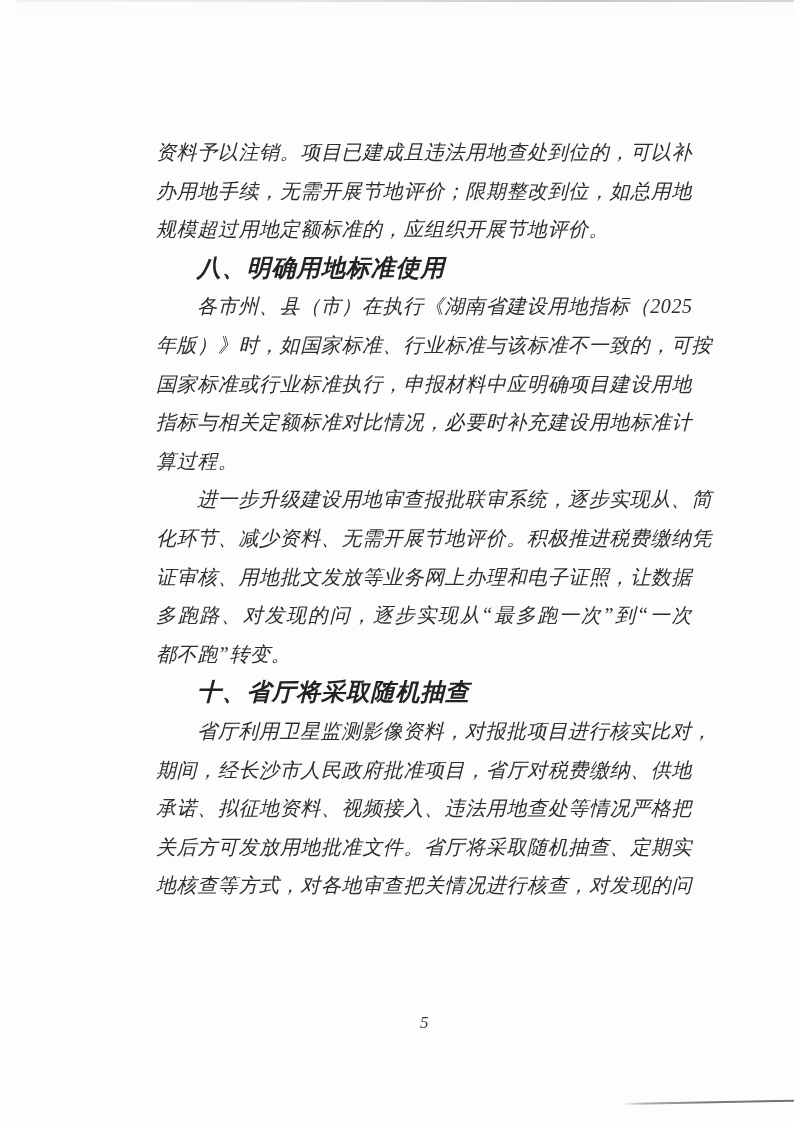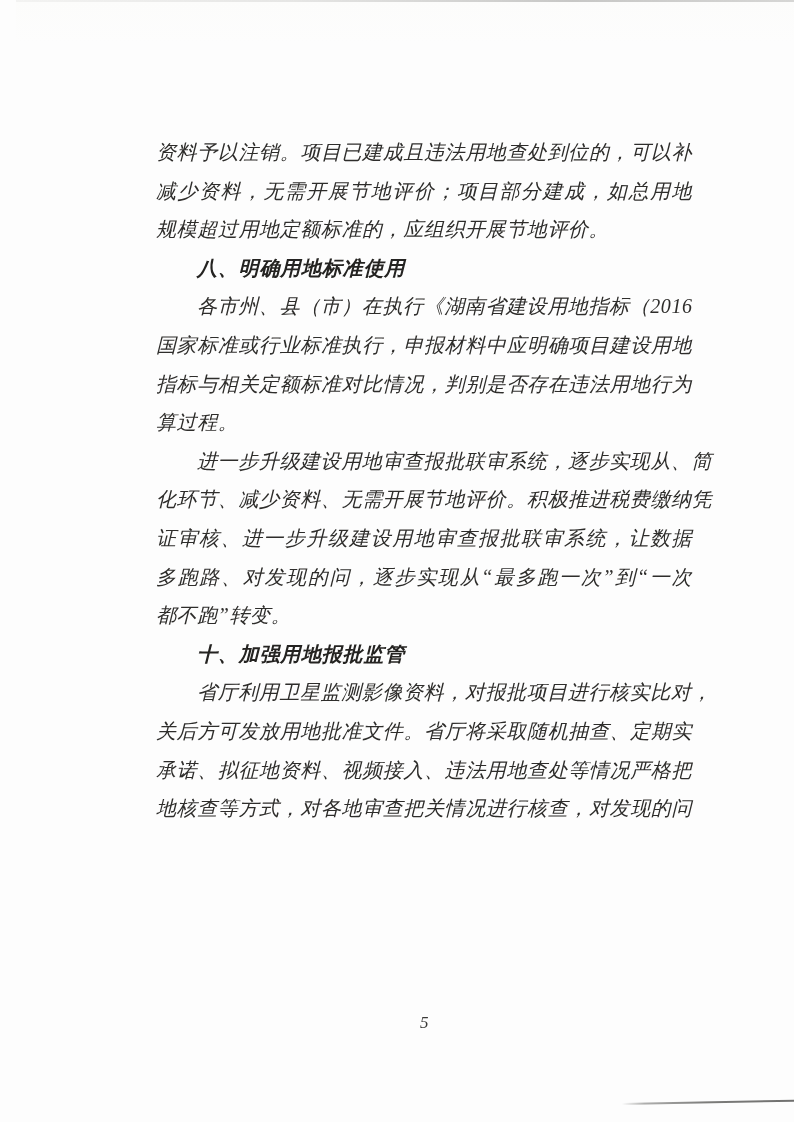--- a/index.html
+++ b/index.html
@@ -74,21 +74,21 @@
     text-align: right;
     text-align-last: left;
     white-space: normal;
   }
   .line.indent {
     text-indent: 41px;
   }
   .heading {
     height: 38.6px;
     line-height: 38.6px;
-    font-size: 20px;
+    font-size: 24px;
     letter-spacing: 0.8px;
     padding-left: 41px;
     font-family: "Liberation Sans", "DejaVu Sans", sans-serif;
     font-weight: 700;
     color: #242321;
   }
   .page-number {
     position: absolute;
     left: 404px;
     top: 1008px;
@@ -102,40 +102,42 @@
 </style>
 </head>
 <body>
 
 <div class="page">
   <div class="scan-top-edge"></div>
   <div class="scan-right-edge"></div>
   <div class="text-block" id="doc-body">
       <div class="para">
         <div class="line">资料予以注销。项目已建成且违法用地查处到位的，可以补</div>
-        <div class="line">减少资料，无需开展节地评价；项目部分建成，如总用地</div>
+        <div class="line">办用地手续，无需开展节地评价；限期整改到位，如总用地</div>
         <div class="line final">规模超过用地定额标准的，应组织开展节地评价。</div>
       </div>
       <div class="heading">八、明确用地标准使用</div>
       <div class="para">
-        <div class="line indent">各市州、县（市）在执行《湖南省建设用地指标（2016</div>
+        <div class="line indent">各市州、县（市）在执行《湖南省建设用地指标（2025</div>
+        <div class="line">年版）》时，如国家标准、行业标准与该标准不一致的，可按</div>
         <div class="line">国家标准或行业标准执行，申报材料中应明确项目建设用地</div>
-        <div class="line">指标与相关定额标准对比情况，判别是否存在违法用地行为</div>
+        <div class="line">指标与相关定额标准对比情况，必要时补充建设用地标准计</div>
         <div class="line final">算过程。</div>
       </div>
       <div class="para">
         <div class="line indent">进一步升级建设用地审查报批联审系统，逐步实现从、简</div>
         <div class="line">化环节、减少资料、无需开展节地评价。积极推进税费缴纳凭</div>
-        <div class="line">证审核、进一步升级建设用地审查报批联审系统，让数据</div>
+        <div class="line">证审核、用地批文发放等业务网上办理和电子证照，让数据</div>
         <div class="line">多跑路、对发现的问，逐步实现从“最多跑一次”到“一次</div>
         <div class="line final">都不跑”转变。</div>
       </div>
-      <div class="heading">十、加强用地报批监管</div>
+      <div class="heading">十、省厅将采取随机抽查</div>
       <div class="para">
         <div class="line indent">省厅利用卫星监测影像资料，对报批项目进行核实比对，</div>
+        <div class="line">期间，经长沙市人民政府批准项目，省厅对税费缴纳、供地</div>
+        <div class="line">承诺、拟征地资料、视频接入、违法用地查处等情况严格把</div>
         <div class="line">关后方可发放用地批准文件。省厅将采取随机抽查、定期实</div>
-        <div class="line">承诺、拟征地资料、视频接入、违法用地查处等情况严格把</div>
         <div class="line">地核查等方式，对各地审查把关情况进行核查，对发现的问</div>
       </div>
     </div>
   <div class="page-number">5</div>
   <div class="scan-bottom-line"></div>
 </div>
 
 </body></html>

